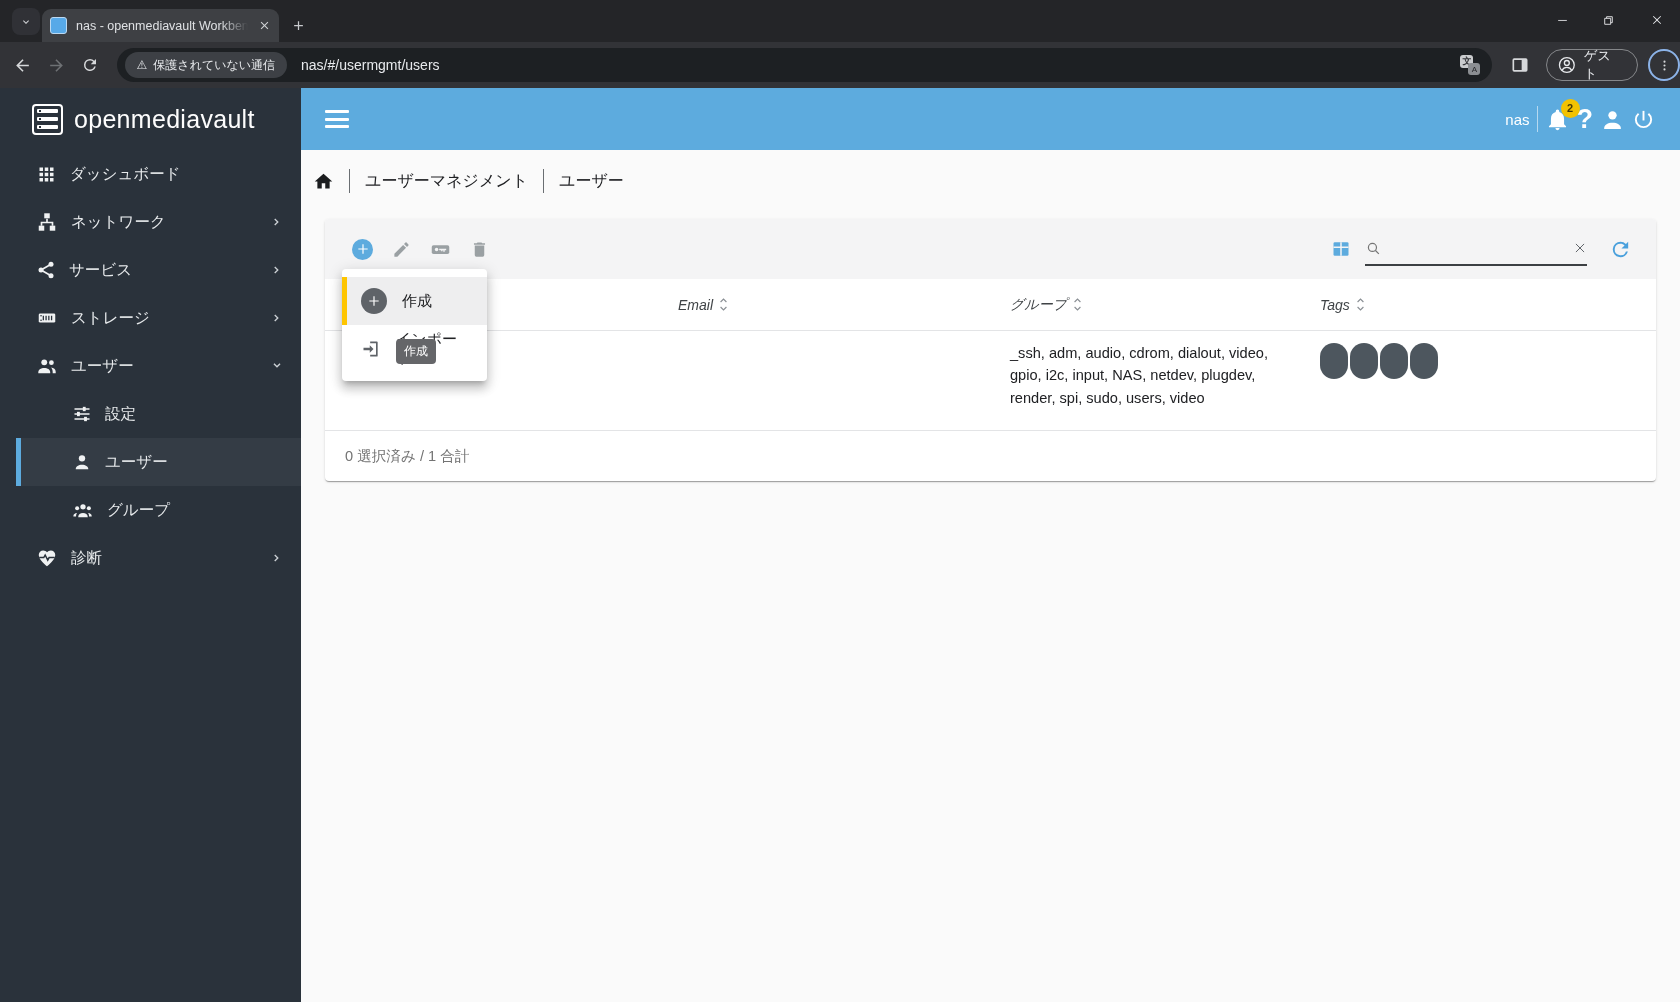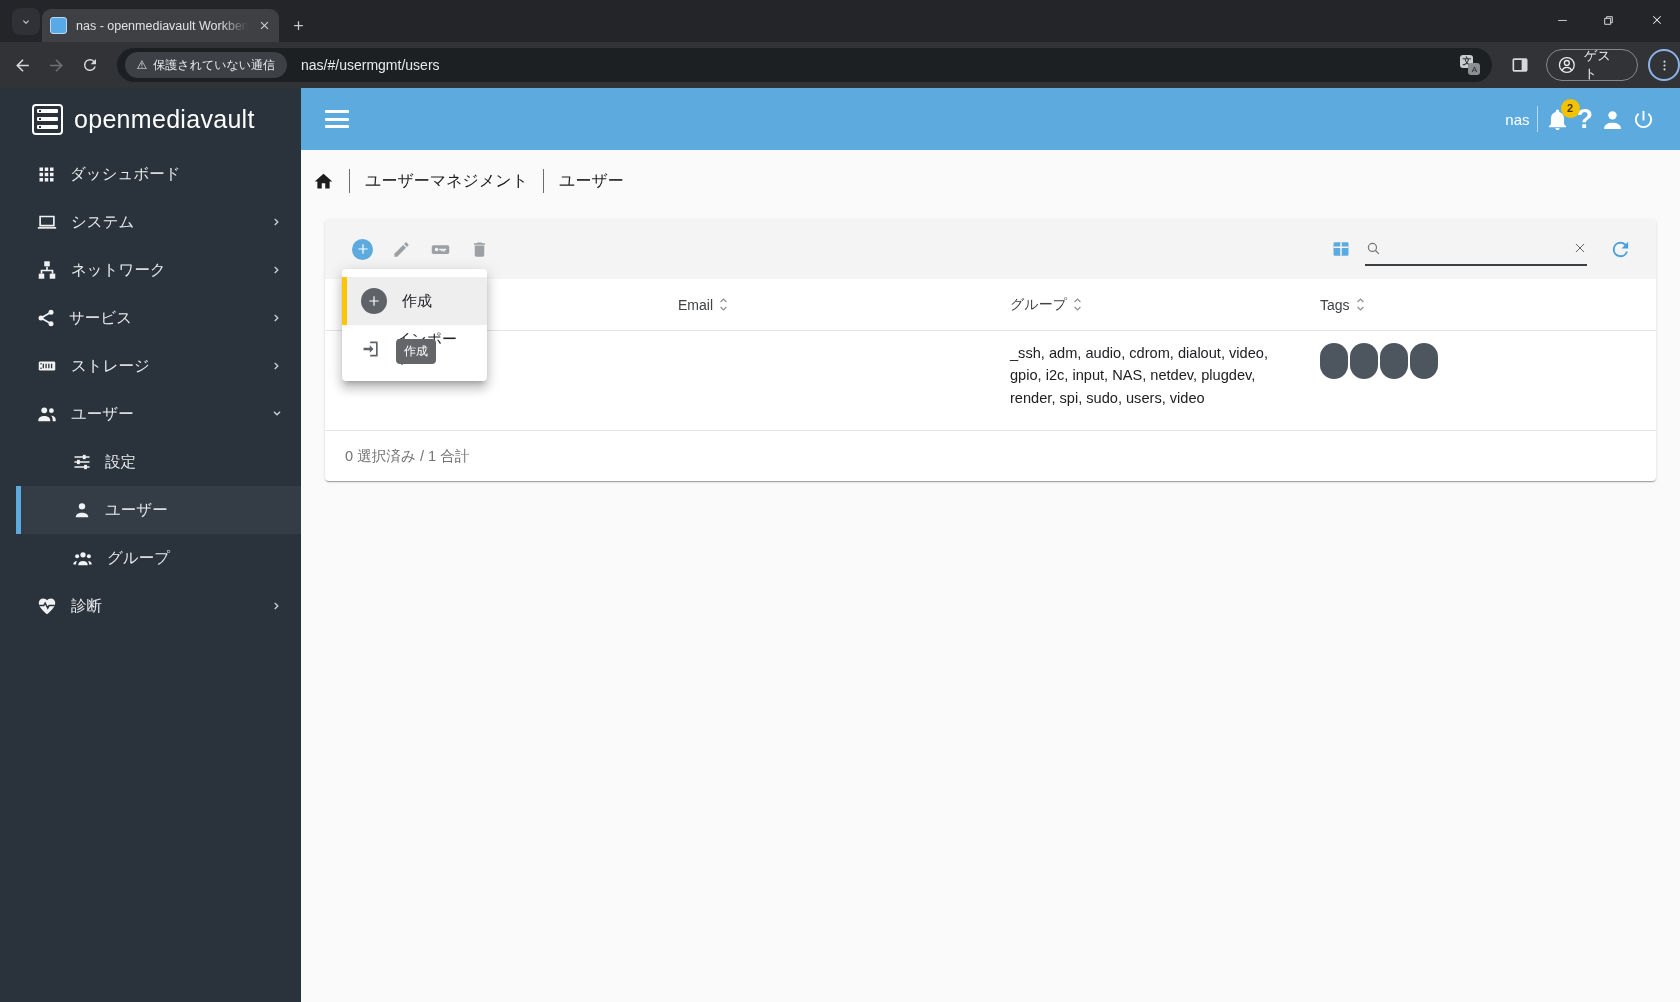--- a/index.html
+++ b/index.html
@@ -93,21 +93,21 @@
     display:flex;align-items:center;justify-content:center;}
   .tb-ico{color:#9aa0a3;}
   .tb-right{margin-left:auto;display:flex;align-items:center;gap:14px;}
   .search-box{display:flex;align-items:center;width:222px;height:32px;border-bottom:2px solid #3c4043;
     gap:6px;}
   .search-box input{flex:1;border:0;outline:0;background:transparent;font:14px "Liberation Sans",sans-serif;min-width:0;}
   .clear-x{color:#5f6368;}
   .refresh{color:#4aa0dc;margin-left:8px;}
   .thead,.trow{display:grid;grid-template-columns:333px 332px 310px 1fr;padding-left:20px;}
   .thead{height:51px;align-items:center;border-bottom:1px solid #e3e4e6;}
-  .th{display:flex;align-items:center;gap:5px;font-size:14px;color:#3f4346;}
+  .th{display:flex;align-items:center;gap:5px;font-size:14px;color:#3f4346;font-style:italic;}
   .sort{color:#8a8f94;}
   .trow{min-height:100px;border-bottom:1px solid #e3e4e6;box-sizing:border-box;}
   .cell-groups{grid-column:3;padding:11px 26px 0 0;font-size:14.6px;line-height:22.3px;color:#202124;}
   .cell-tags{grid-column:4;padding-top:12px;display:flex;gap:2px;}
   .pill{width:28px;height:36px;border-radius:14px;background:var(--pill);}
   .tfoot{height:51px;display:flex;align-items:center;padding-left:20px;font-size:14.6px;color:#737373;}
 
   
   .dropdown{position:absolute;left:342px;top:269px;width:145px;padding:8px 0;background:#fff;border-radius:4px;
     z-index:50;box-shadow:0 5px 5px -3px rgba(0,0,0,.2),0 8px 10px 1px rgba(0,0,0,.14),0 3px 14px 2px rgba(0,0,0,.12);}
@@ -226,30 +226,20 @@
     </div>
     <div class="nav">
 
       <div class="nav-item">
         <svg class="ico" width="21" height="21" viewBox="0 0 24 24">
             <path fill="currentColor" d="M4 4h4v4H4zm6 0h4v4h-4zm6 0h4v4h-4zM4 10h4v4H4zm6 0h4v4h-4zm6 0h4v4h-4zM4 16h4v4H4zm6 0h4v4h-4zm6 0h4v4h-4z"></path>
           </svg>
         <span class="lbl">ダッシュボード</span>
       </div>
 
-      <div class="nav-item">
-        <svg class="ico" width="22" height="22" viewBox="0 0 24 24">
-            <path fill="none" stroke="currentColor" stroke-width="1.8" d="M4.5 6h15v10h-15z"></path>
-            <path fill="currentColor" d="M2 17.5h20v1.8H2z"></path>
-          </svg>
-        <span class="lbl">システム</span>
-        <svg class="chev" width="16" height="16" viewBox="0 0 24 24">
-            <path fill="currentColor" d="M9.3 6.7 14.6 12l-5.3 5.3-1.4-1.4 3.9-3.9-3.9-3.9z"></path>
-          </svg>
-      </div>
 
       <div class="nav-item">
         <svg class="ico" width="22" height="22" viewBox="0 0 24 24">
             <path fill="none" stroke="currentColor" stroke-width="1.8" d="M12 8.5v4M6 16v-3.5h12V16"></path>
             <rect x="9" y="2.5" width="6" height="5.5" fill="currentColor"></rect>
             <rect x="3" y="16" width="6" height="5.5" fill="currentColor"></rect>
             <rect x="15" y="16" width="6" height="5.5" fill="currentColor"></rect>
           </svg>
         <span class="lbl">ネットワーク</span>
         <svg class="chev" width="16" height="16" viewBox="0 0 24 24">

